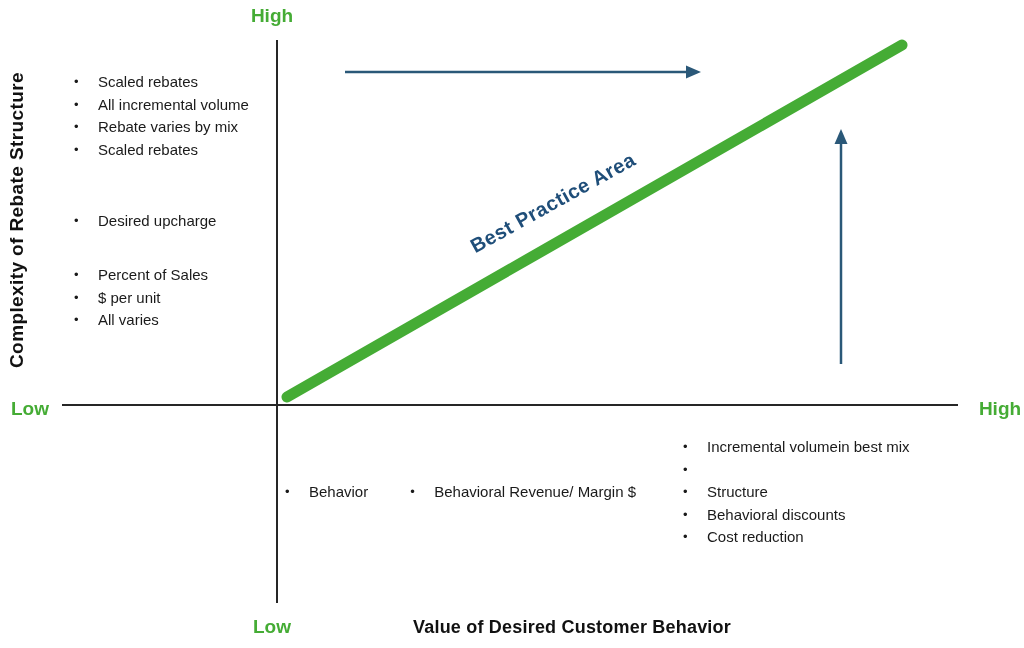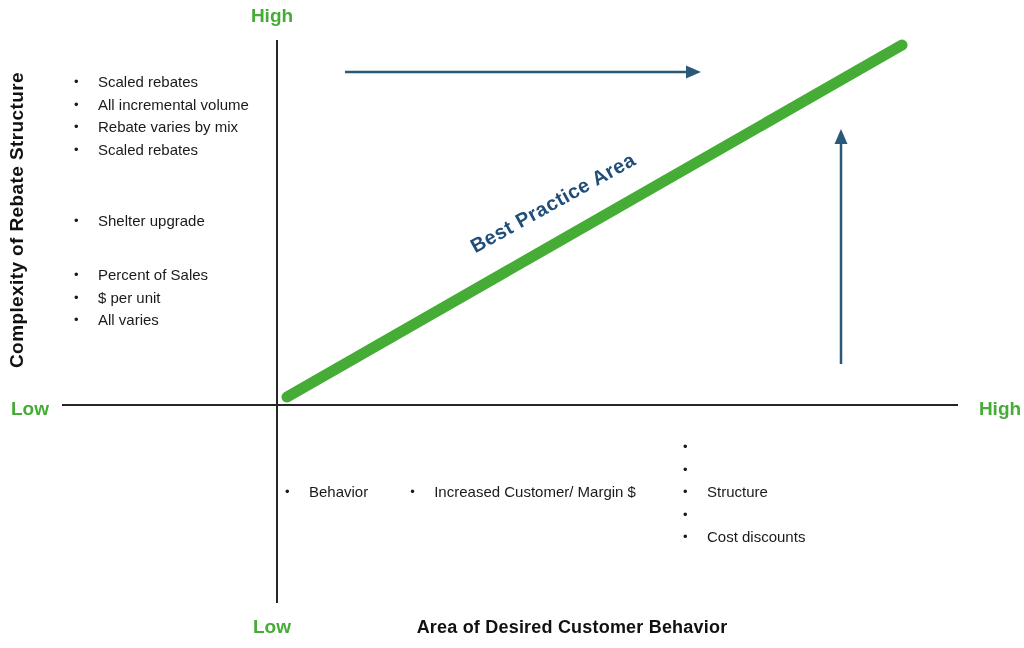--- a/index.html
+++ b/index.html
@@ -53,21 +53,21 @@
       <polygon points="834.5,144 841,129 847.5,144" fill="#2a5878"></polygon>
     </g>
   </svg>
 
   <div class="abs green-label" style="left:272px;top:16px;transform:translate(-50%,-50%);">High</div>
   <div class="abs green-label" style="left:30px;top:409px;transform:translate(-50%,-50%);">Low</div>
   <div class="abs green-label" style="left:1000px;top:409px;transform:translate(-50%,-50%);">High</div>
   <div class="abs green-label" style="left:272px;top:627px;transform:translate(-50%,-50%);">Low</div>
 
   <div class="abs axis-title-y">Complexity of Rebate Structure</div>
-  <div class="abs axis-title-x">Area of Desired Customer Behavior</div>
+  <div class="abs axis-title-x">Value of Desired Customer Behavior</div>
 
   <div class="abs bp-label">Best Practice Area</div>
 
   <div class="blist" style="left:74px;top:71px;">
     <div class="li">
         <span class="dot">•</span>
         <span>Scaled rebates</span>
       </div>
     <div class="li">
         <span class="dot">•</span>
@@ -79,21 +79,21 @@
       </div>
     <div class="li">
         <span class="dot">•</span>
         <span>Scaled rebates</span>
       </div>
   </div>
 
   <div class="blist" style="left:74px;top:210px;">
     <div class="li">
         <span class="dot">•</span>
-        <span>Shelter upgrade</span>
+        <span>Desired upcharge</span>
       </div>
   </div>
 
   <div class="blist" style="left:74px;top:264px;">
     <div class="li">
         <span class="dot">•</span>
         <span>Percent of Sales</span>
       </div>
     <div class="li">
         <span class="dot">•</span>
@@ -105,37 +105,39 @@
       </div>
   </div>
 
   <div class="hlist" style="left:285px;top:481px;">
     <div class="li">
         <span class="dot">•</span>
         <span>Behavior</span>
       </div>
     <div class="li">
         <span class="dot">•</span>
-        <span>Increased Customer/ Margin $</span>
+        <span>Behavioral Revenue/ Margin $</span>
       </div>
   </div>
 
   <div class="blist" style="left:683px;top:436px;">
     <div class="li">
         <span class="dot">•</span>
+        <span>Incremental volumein best mix</span>
       </div>
     <div class="li">
         <span class="dot">•</span>
       </div>
     <div class="li">
         <span class="dot">•</span>
         <span>Structure</span>
       </div>
     <div class="li">
         <span class="dot">•</span>
+        <span>Behavioral discounts</span>
       </div>
     <div class="li">
         <span class="dot">•</span>
-        <span>Cost discounts</span>
+        <span>Cost reduction</span>
       </div>
   </div>
 
 </div>
 
 </body></html>

